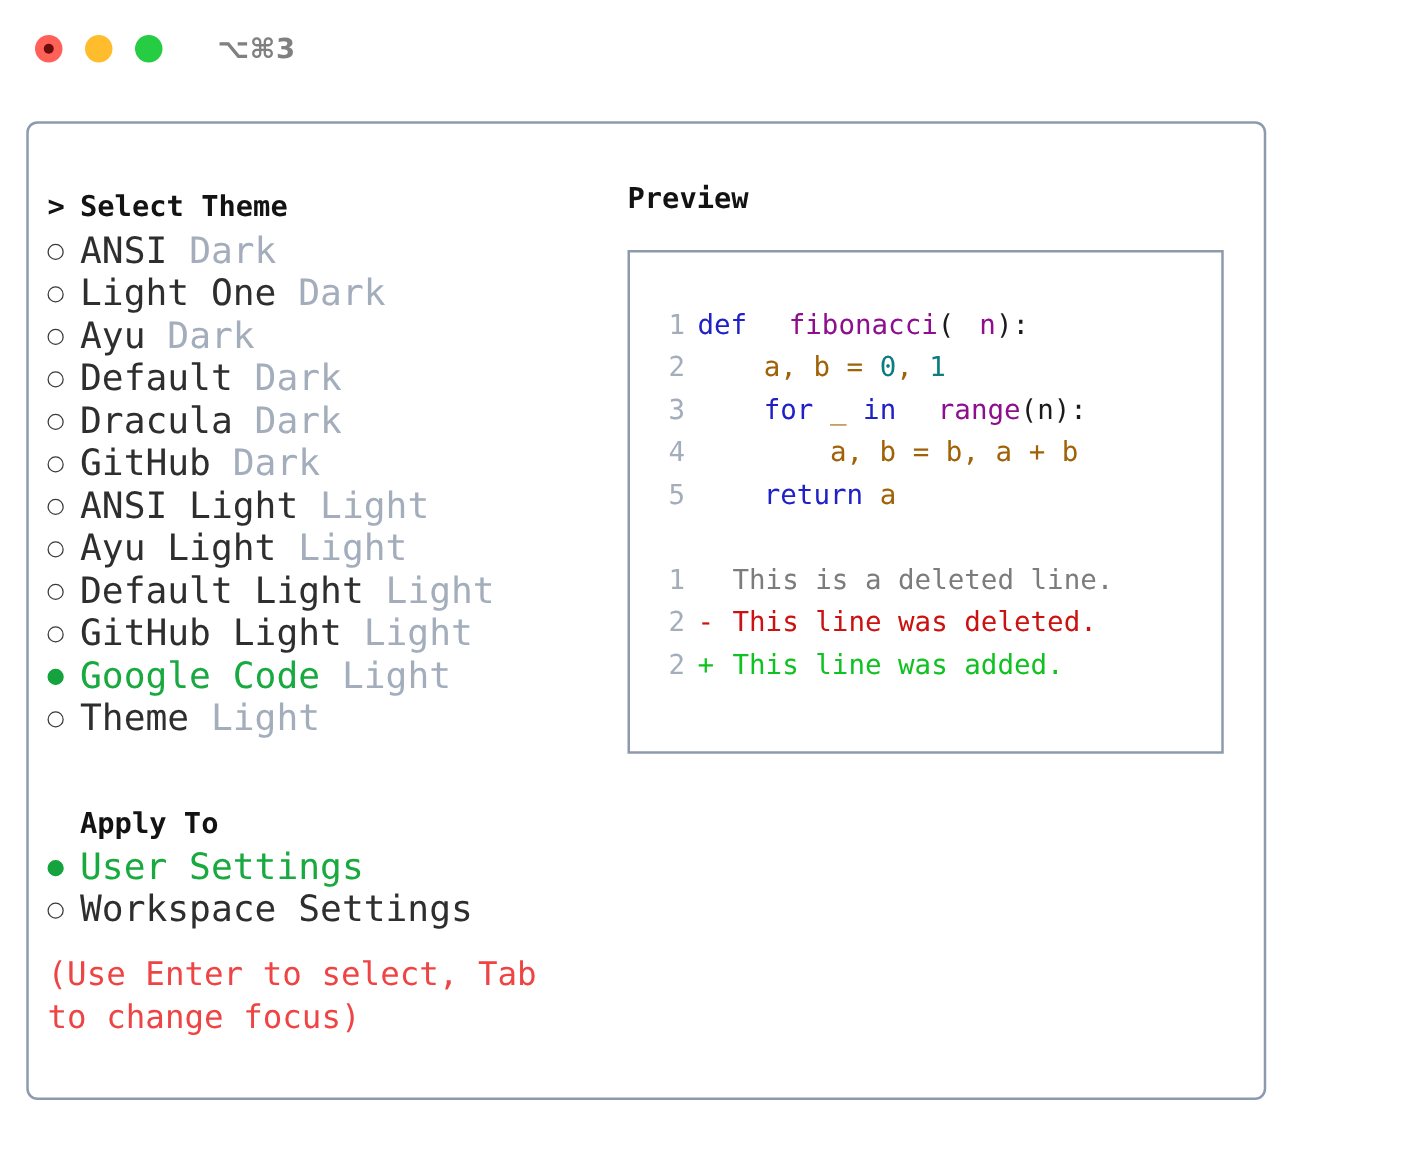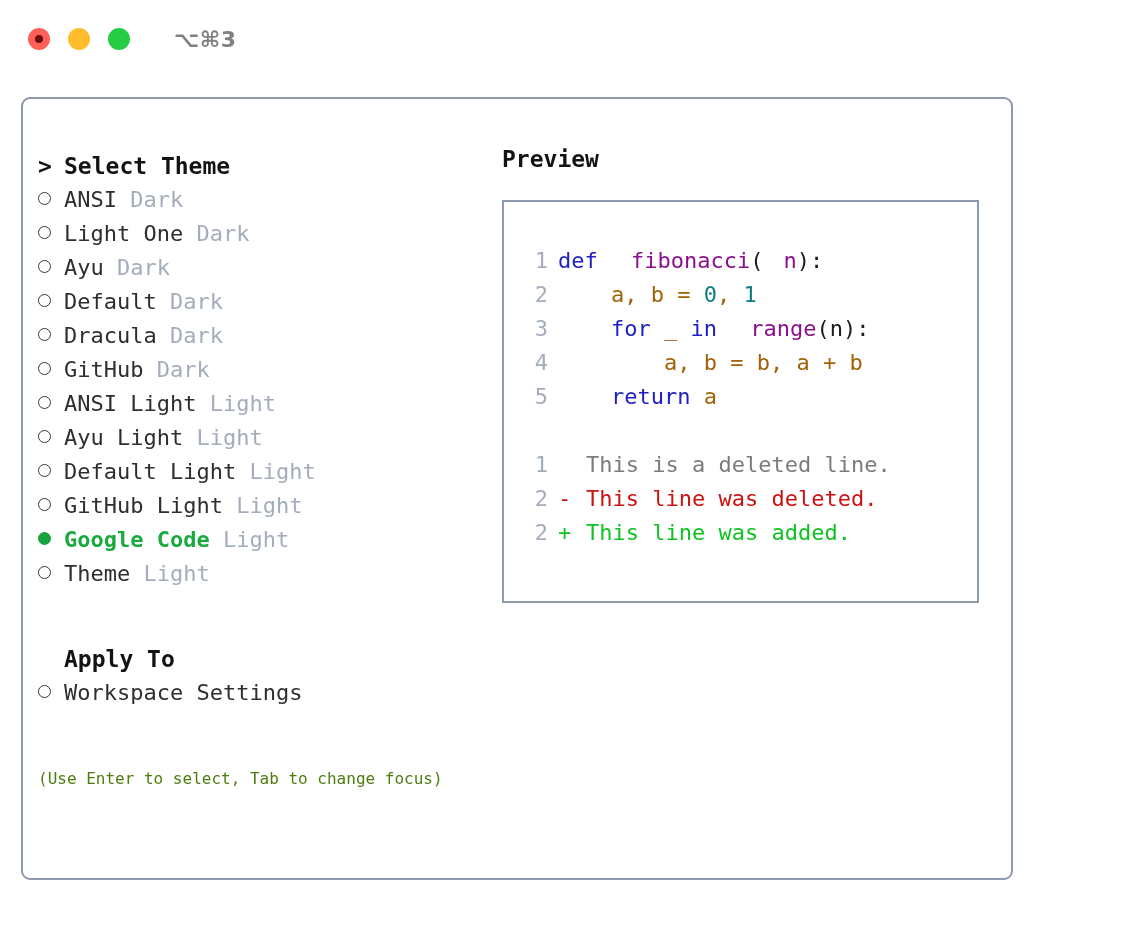--- a/index.html
+++ b/index.html
@@ -113,21 +113,21 @@
     font-weight: 700;
   }
   .head-caret-blank {
     display: inline-block;
     width: 26px;
   }
   .opt-row {
     display: flex;
     align-items: baseline;
     line-height: 34px;
-    font-size: 22px;
+    font-size: 29px;
     white-space: pre;
   }
   .bullet-cell {
     display: inline-block;
     width: 26px;
     flex: 0 0 26px;
     position: relative;
   }
   .bullet {
     position: absolute;
@@ -140,32 +140,32 @@
   }
   .bullet.off {
     border: 1.6px solid #3a3a3a;
     background: transparent;
   }
   .bullet.on {
     background: #14a33c;
     border: 1.6px solid #14a33c;
   }
   .opt-label { color: #2e2e2e; }
-  .opt-label.selected { color: #18a93f; font-weight: bold; }
+  .opt-label.selected { color: #18a93f; }
   .opt-meta  { color: #a3adbb; }
 
   .spacer-row { height: 34px; }
 
   #apply-section { margin-top: 17px; }
 
   #hint-text {
-    margin-top: 52px;
-    font-size: 16px;
-    line-height: 34px;
-    color: #4d7c0f;
+    margin-top: 19px;
+    font-size: 26px;
+    line-height: 34px;
+    color: #ef4444;
     width: 410px;
   }
 
   
   #preview-column {
     position: absolute;
     left: 479px;
     top: 43px;
     width: 490px;
   }
@@ -255,20 +255,21 @@
           </div>
 
         <div class="spacer-row"></div>
 
         <div id="apply-section">
           <div class="section-head">
             <span class="head-caret-blank"></span>
             <span>Apply To</span>
           </div>
           <div id="apply-list">
+              <div class="opt-row"><span class="bullet-cell"><span class="bullet on"></span></span><span class="opt-label selected">User Settings</span></div>
               <div class="opt-row"><span class="bullet-cell"><span class="bullet off"></span></span><span class="opt-label">Workspace Settings</span></div>
             </div>
         </div>
 
         <div id="hint-text">(Use Enter to select, Tab to change focus)</div>
       </div>
 
       <div id="preview-column">
         <div id="preview-title">Preview</div>
         <div id="preview-box">

